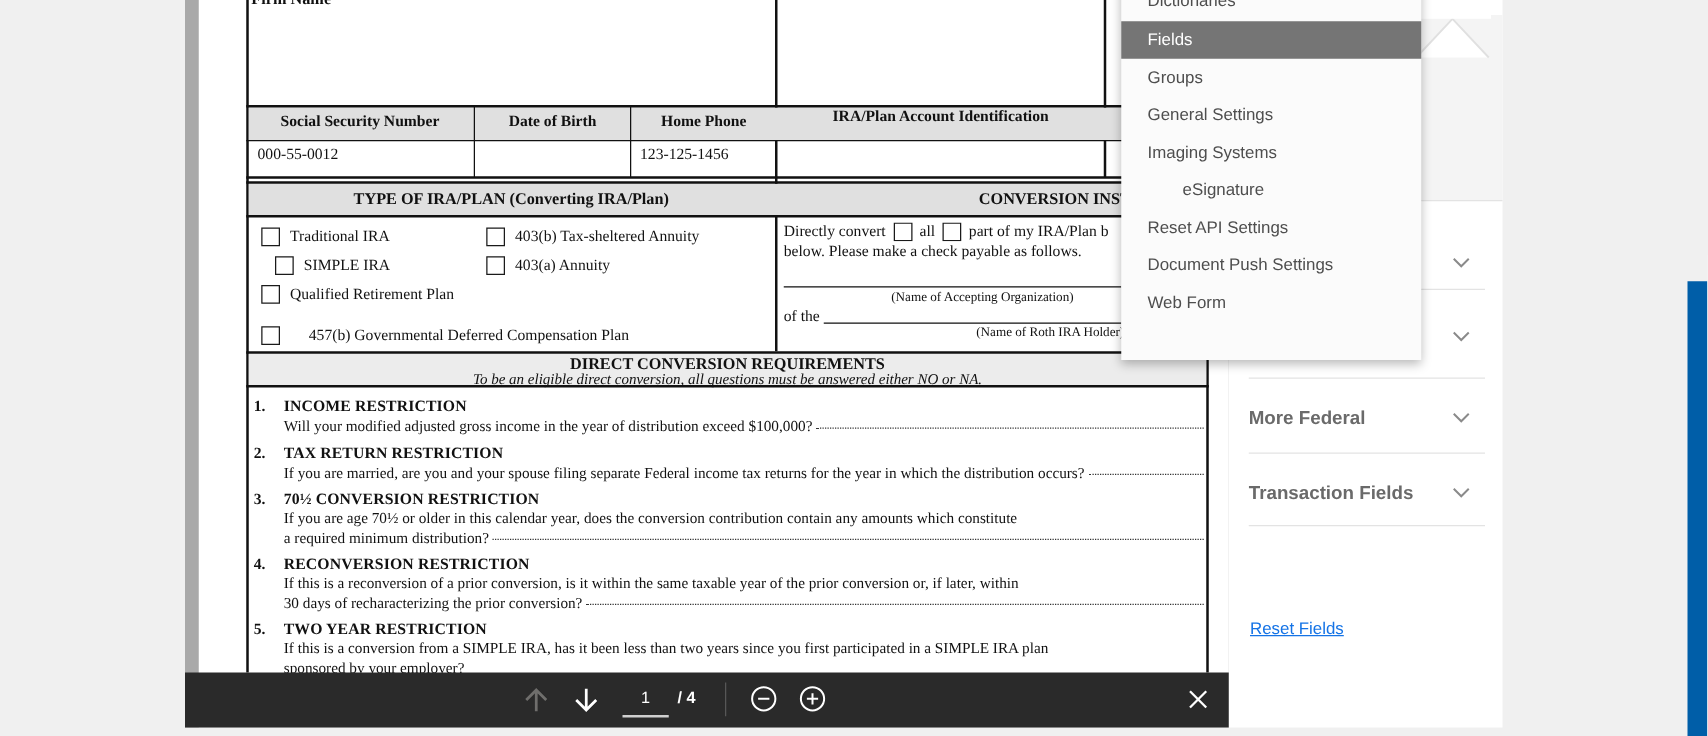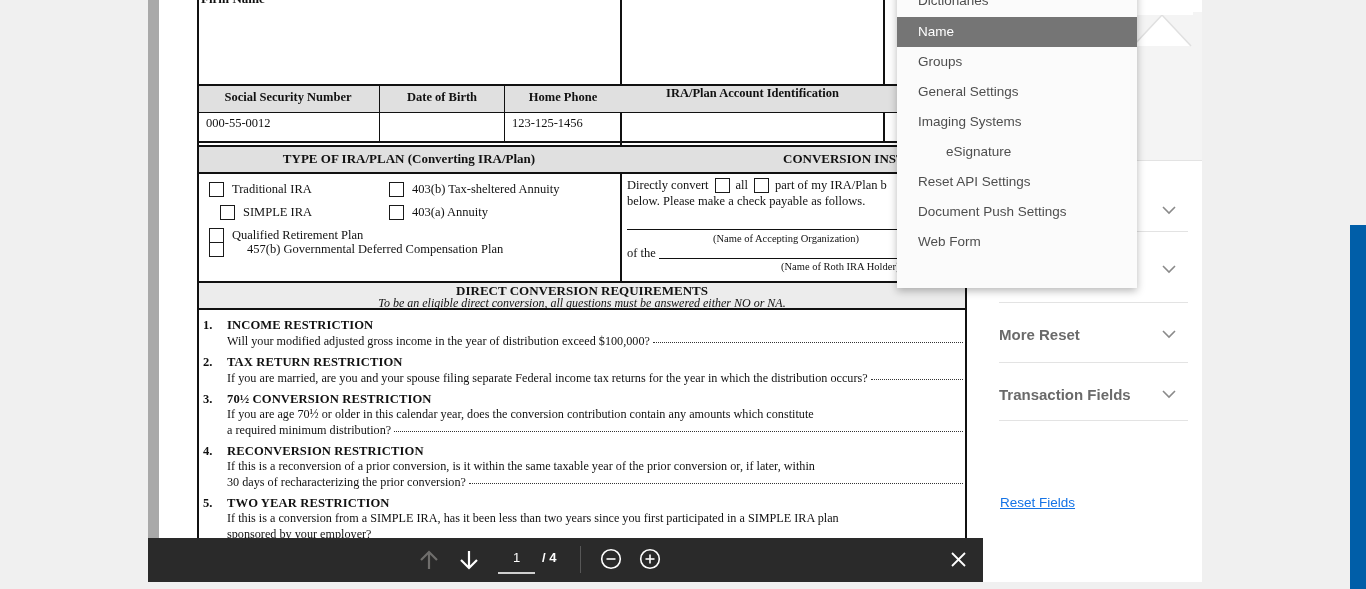--- a/index.html
+++ b/index.html
@@ -93,21 +93,21 @@
     <span>SIMPLE IRA</span>
   </div>
   <div class="abs doc optrow" style="left:389px;top:205px;">
     <span class="cb"></span>
     <span>403(a) Annuity</span>
   </div>
   <div class="abs doc optrow" style="left:209px;top:228px;">
     <span class="cb"></span>
     <span>Qualified Retirement Plan</span>
   </div>
-  <div class="abs doc optrow" style="left:209px;top:242px;gap:23px;">
+  <div class="abs doc optrow" style="left:209px;top:261px;gap:23px;">
     <span class="cb"></span>
     <span>457(b) Governmental Deferred Compensation Plan</span>
   </div>
 
   <div class="abs doc convrow" style="left:627px;top:178px;width:350px;overflow:hidden;">
     <span>Directly convert</span>
     <span class="cb"></span>
     <span>all</span>
     <span class="cb"></span>
     <span>part of my IRA/Plan b</span>
@@ -170,21 +170,21 @@
 
     <svg class="chev" style="left:178px;top:205px;" viewBox="0 0 16 10">
       <polyline points="2,2 8,8 14,2" fill="none" stroke="#8a8a8a" stroke-width="1.6"></polyline>
     </svg>
     <div class="divider" style="left:16px;top:231px;width:189px;"></div>
     <svg class="chev" style="left:178px;top:264px;" viewBox="0 0 16 10">
       <polyline points="2,2 8,8 14,2" fill="none" stroke="#8a8a8a" stroke-width="1.6"></polyline>
     </svg>
     <div class="divider" style="left:16px;top:302px;width:189px;"></div>
 
-    <div class="sectionlabel" style="left:16px;top:326px;">More Reset</div>
+    <div class="sectionlabel" style="left:16px;top:326px;">More Federal</div>
     <svg class="chev" style="left:178px;top:329px;" viewBox="0 0 16 10">
       <polyline points="2,2 8,8 14,2" fill="none" stroke="#8a8a8a" stroke-width="1.6"></polyline>
     </svg>
     <div class="divider" style="left:16px;top:362px;width:189px;"></div>
 
     <div class="sectionlabel" style="left:16px;top:386px;">Transaction Fields</div>
     <svg class="chev" style="left:178px;top:389px;" viewBox="0 0 16 10">
       <polyline points="2,2 8,8 14,2" fill="none" stroke="#8a8a8a" stroke-width="1.6"></polyline>
     </svg>
     <div class="divider" style="left:16px;top:420px;width:189px;"></div>
@@ -214,21 +214,21 @@
       <line x1="11" y1="6.5" x2="11" y2="15.5" stroke="#ffffff" stroke-width="1.6"></line>
     </svg>
     <svg style="position:absolute;left:802px;top:13px;" width="17" height="17">
       <line x1="2" y1="2" x2="15" y2="15" stroke="#ffffff" stroke-width="1.8"></line>
       <line x1="15" y1="2" x2="2" y2="15" stroke="#ffffff" stroke-width="1.8"></line>
     </svg>
   </div>
 
   <div class="abs menu">
     <div class="mi" style="top:0px;">Dictionaries</div>
-    <div class="mi sel" style="top:31px;">Name</div>
+    <div class="mi sel" style="top:31px;">Fields</div>
     <div class="mi" style="top:61px;">Groups</div>
     <div class="mi" style="top:91px;">General Settings</div>
     <div class="mi" style="top:121px;">Imaging Systems</div>
     <div class="mi" style="top:151px;margin-left:28px;">eSignature</div>
     <div class="mi" style="top:181px;">Reset API Settings</div>
     <div class="mi" style="top:211px;">Document Push Settings</div>
     <div class="mi" style="top:241px;">Web Form</div>
   </div>
 
   <div class="abs bluestrip"></div>

